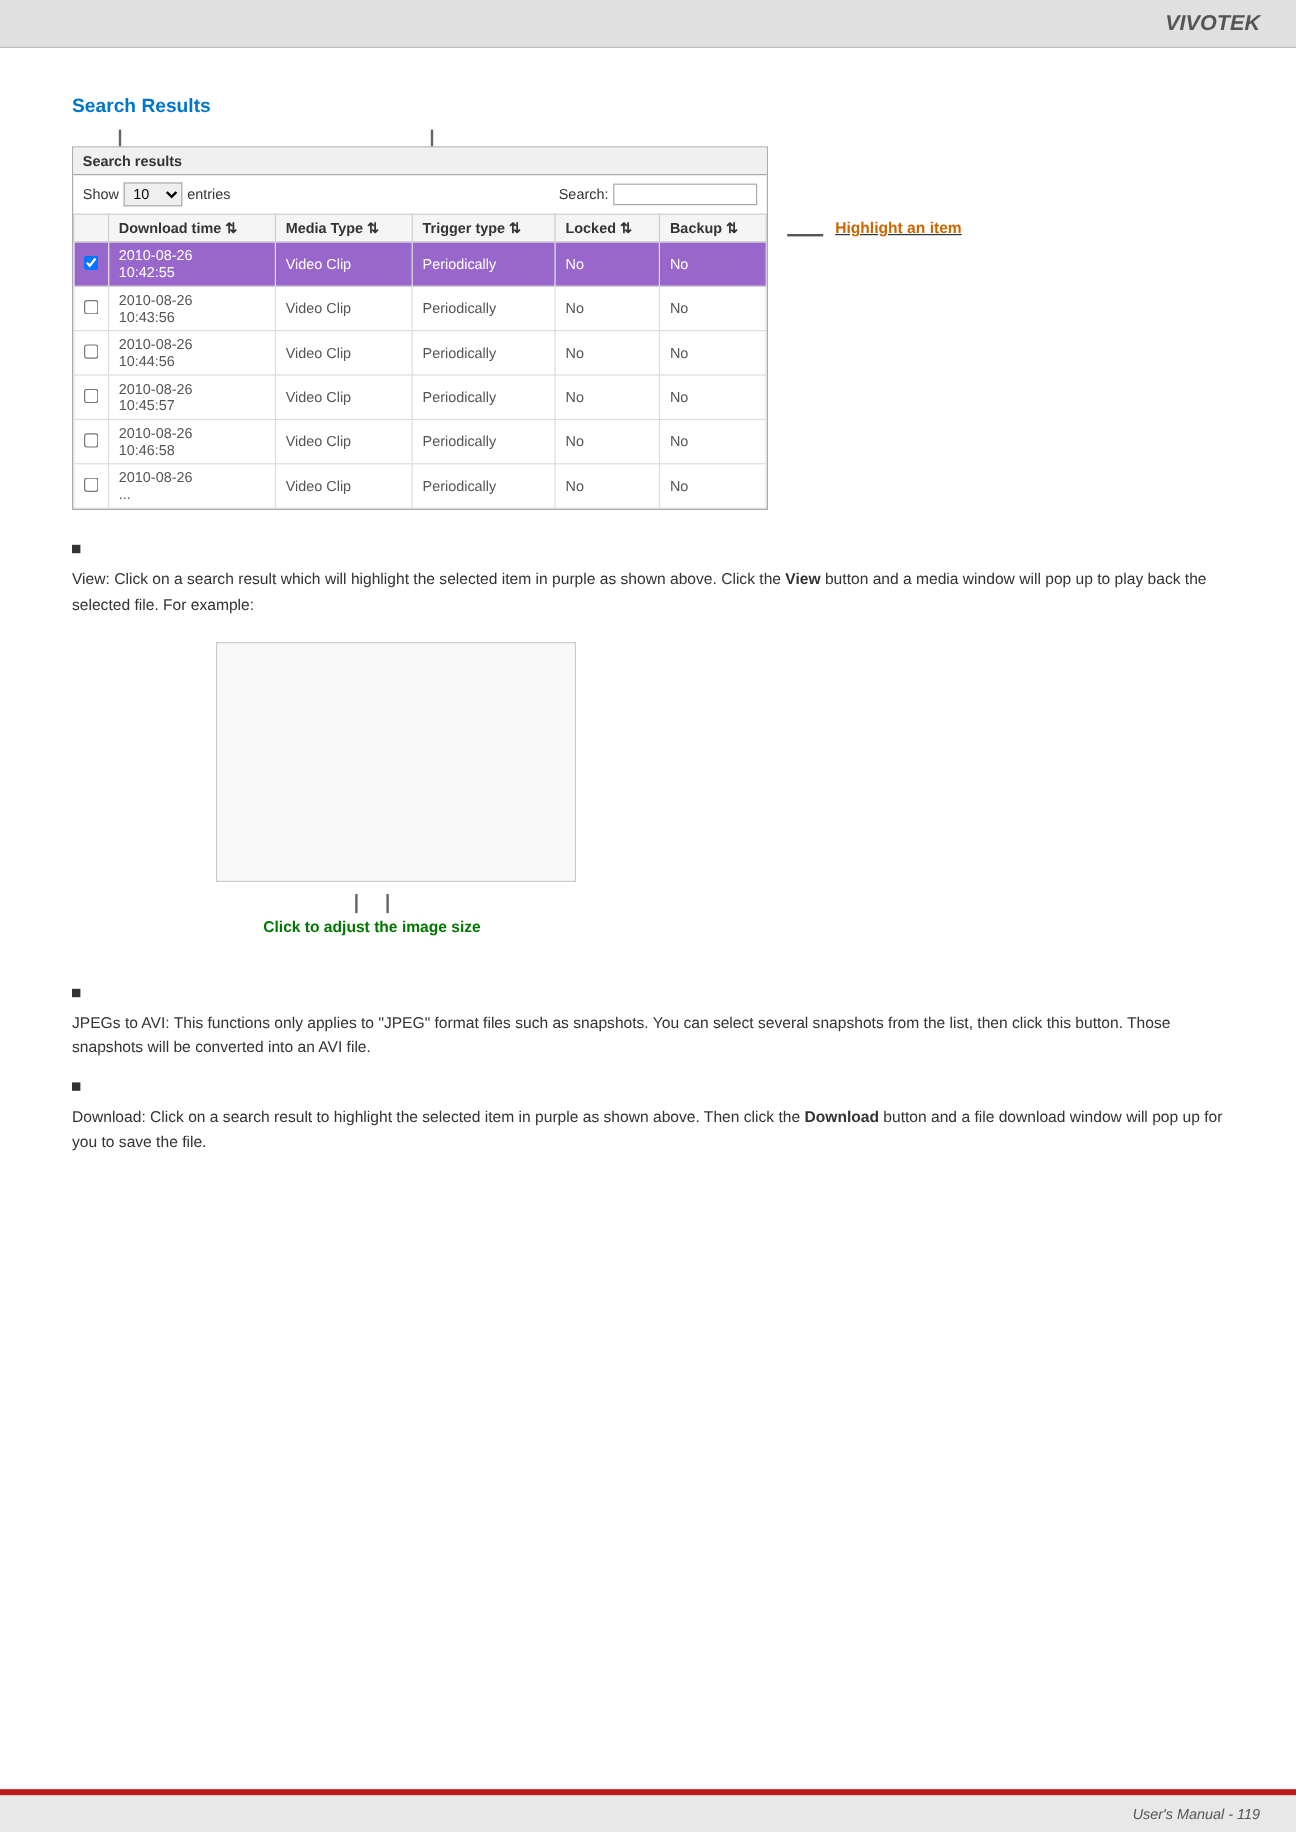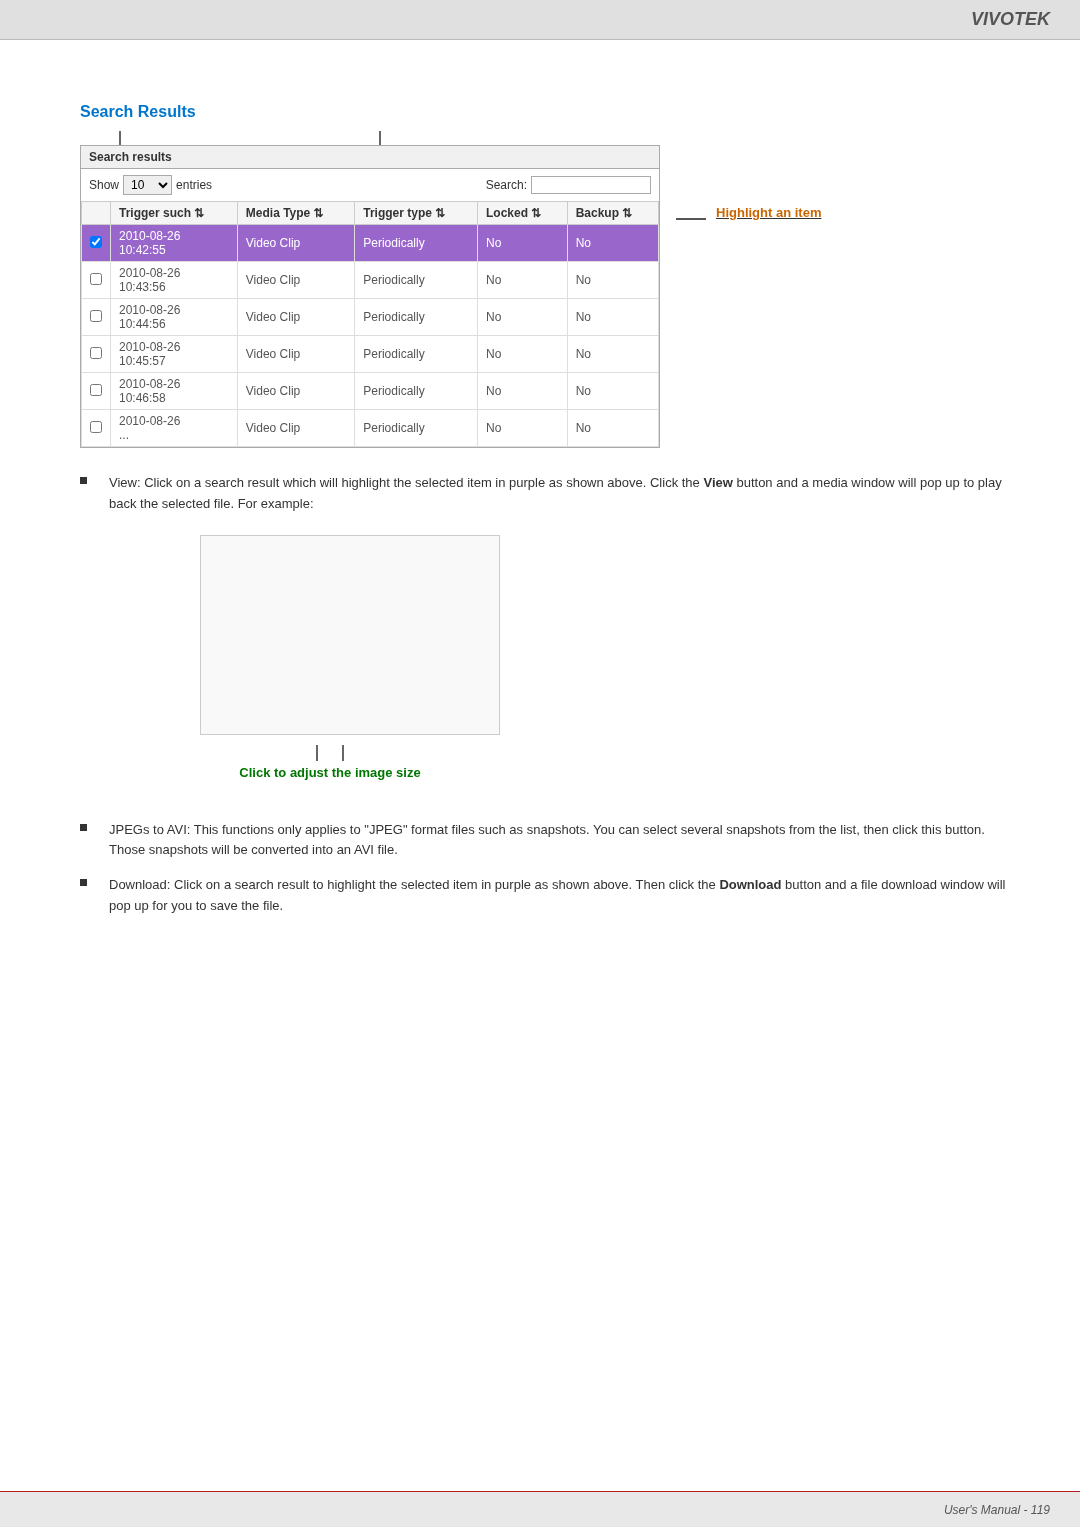--- a/index.html
+++ b/index.html
@@ -25,22 +25,21 @@
       padding-right: 30px;
       border-bottom: 1px solid #bbb;
     }
     .header-brand {
       font-style: italic;
       font-weight: bold;
       font-size: 18px;
       color: #555;
     }
     .content {
-      padding: 63px 60px 40px 60px;
-      margin-left: 20px;
+      padding: 40px 60px 40px 60px;
     }
     .section-title {
       color: #0077cc;
       font-size: 16px;
       font-weight: bold;
       margin-bottom: 10px;
     }
     .intro-text {
       font-size: 13px;
       color: #333;
@@ -134,21 +133,22 @@
     }
 
     
     .bullet-section {
       margin-top: 25px;
     }
     .bullet-item {
       display: flex;
       align-items: flex-start;
       margin-bottom: 14px;
-      gap: 22px;
+      gap: 12px;
+      flex-direction: column;
     }
     .bullet-square {
       width: 7px;
       height: 7px;
       background: #333;
       margin-top: 4px;
       flex-shrink: 0;
     }
     .bullet-text {
       font-size: 13px;
@@ -194,21 +194,21 @@
     }
 
     
     .footer-bar {
       position: absolute;
       bottom: 0;
       left: 0;
       right: 0;
       height: 36px;
       background: #e8e8e8;
-      border-top: 1px solid #b91c1c;
+      border-top: 5px solid #b91c1c;
       display: flex;
       align-items: center;
       justify-content: flex-end;
       padding-right: 30px;
     }
     .footer-text {
       font-style: italic;
       font-size: 12px;
       color: #555;
     }
@@ -260,21 +260,21 @@
             <div style="display:flex; align-items:center; gap:4px;">
               <span class="search-label">Search:</span>
               <input type="text" class="search-input" value="" style="">
             </div>
           </div>
 
           <table class="data-table">
             <thead>
               <tr>
                 <th class="checkbox-col"></th>
-                <th>Trigger such ⇅</th>
+                <th>Download time ⇅</th>
                 <th>Media Type ⇅</th>
                 <th>Trigger type ⇅</th>
                 <th>Locked ⇅</th>
                 <th>Backup ⇅</th>
               </tr>
             </thead>
             <tbody id="table-body">
             <tr class="highlighted">
                   <td class="checkbox-col"><input type="checkbox" checked="" style=""></td>
                   <td style="white-space: pre-line;">2010-08-26

